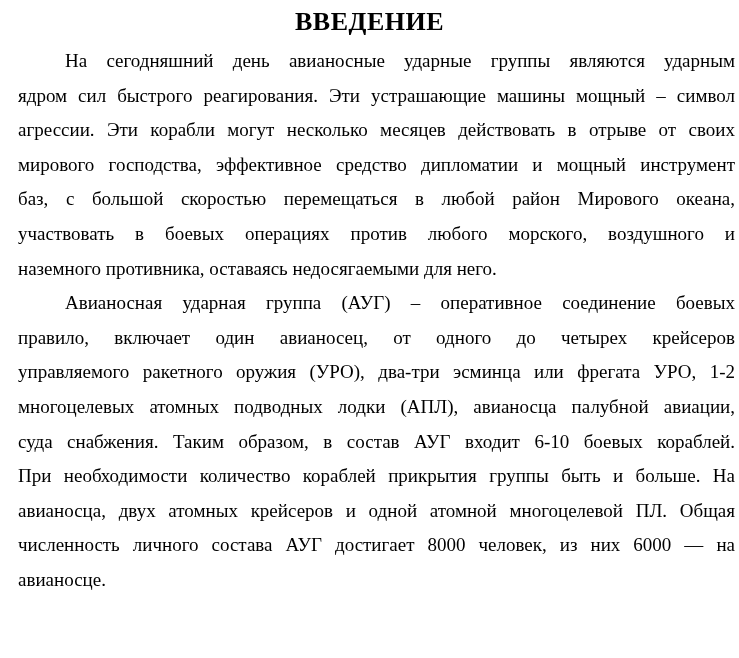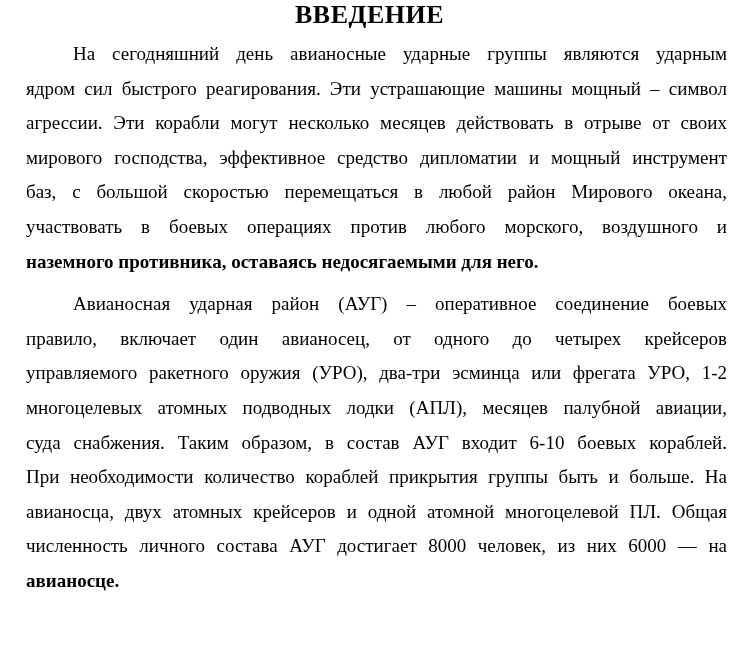--- a/index.html
+++ b/index.html
@@ -11,45 +11,45 @@
     position: relative;
     width: 739px;
     height: 658px;
     background: #ffffff;
     color: #000000;
     font-family: "Liberation Serif", "DejaVu Serif", serif;
     overflow: hidden;
   }
   .doc-title {
     margin: 0;
+    padding-top: 7px;
     font-size: 26px;
     line-height: 29px;
     font-weight: bold;
     text-align: center;
     letter-spacing: 0.5px;
   }
   .content {
     margin: 8px 4px 0 18px; 
   }
   .para {
-    margin: 8px;
+    margin: 0;
   }
   .line {
     font-size: 19px;
     line-height: 34.6px;
     text-align: justify;
     text-align-last: justify;
     white-space: normal;
   }
   .line.first {
     text-indent: 47px; 
   }
   .line.last {
     text-align-last: left;
-    font-weight: bold;
   }
 </style>
 </head>
 <body>
 
 <div class="page">
 
   <h1 class="doc-title">ВВЕДЕНИЕ</h1>
 
   <div class="content">
@@ -58,24 +58,24 @@
       <div class="line first">На сегодняшний день авианосные ударные группы являются ударным</div>
       <div class="line">ядром сил быстрого реагирования. Эти устрашающие машины мощный – символ</div>
       <div class="line">агрессии. Эти корабли могут несколько месяцев действовать в отрыве от своих</div>
       <div class="line">мирового господства, эффективное средство дипломатии и мощный инструмент</div>
       <div class="line">баз, с большой скоростью перемещаться в любой район Мирового океана,</div>
       <div class="line">участвовать в боевых операциях против любого морского, воздушного и</div>
       <div class="line last">наземного противника, оставаясь недосягаемыми для него.</div>
     </div>
 
     <div class="para">
-      <div class="line first">Авианосная ударная район (АУГ) – оперативное соединение боевых</div>
+      <div class="line first">Авианосная ударная группа (АУГ) – оперативное соединение боевых</div>
       <div class="line">правило, включает один авианосец, от одного до четырех крейсеров</div>
       <div class="line">управляемого ракетного оружия (УРО), два-три эсминца или фрегата УРО, 1-2</div>
-      <div class="line">многоцелевых атомных подводных лодки (АПЛ), месяцев палубной авиации,</div>
+      <div class="line">многоцелевых атомных подводных лодки (АПЛ), авианосца палубной авиации,</div>
       <div class="line">суда снабжения. Таким образом, в состав АУГ входит 6-10 боевых кораблей.</div>
       <div class="line">При необходимости количество кораблей прикрытия группы быть и больше. На</div>
       <div class="line">авианосца, двух атомных крейсеров и одной атомной многоцелевой ПЛ. Общая</div>
       <div class="line">численность личного состава АУГ достигает 8000 человек, из них 6000 — на</div>
       <div class="line last">авианосце.</div>
     </div>
 
   </div>
 </div>
 

